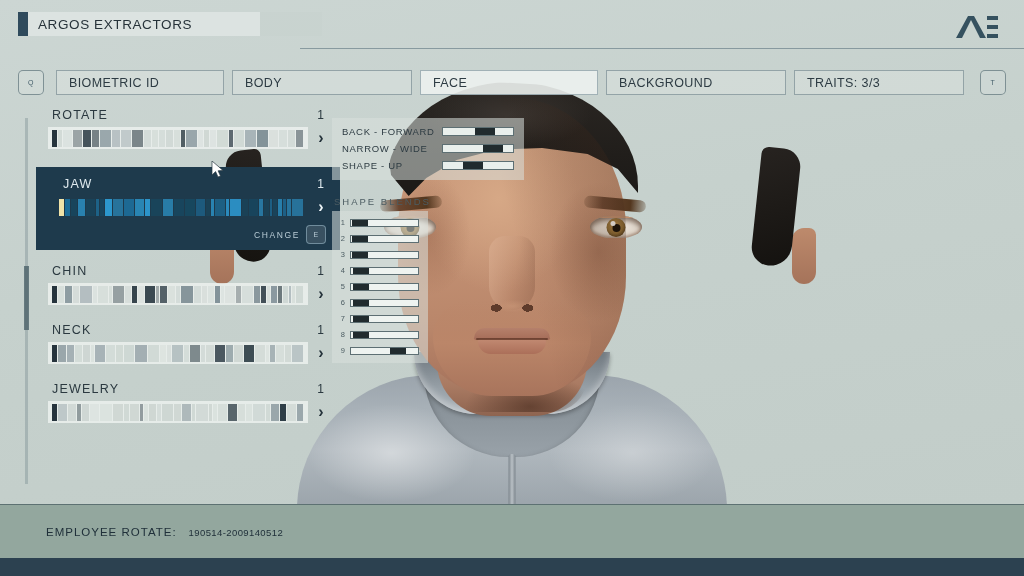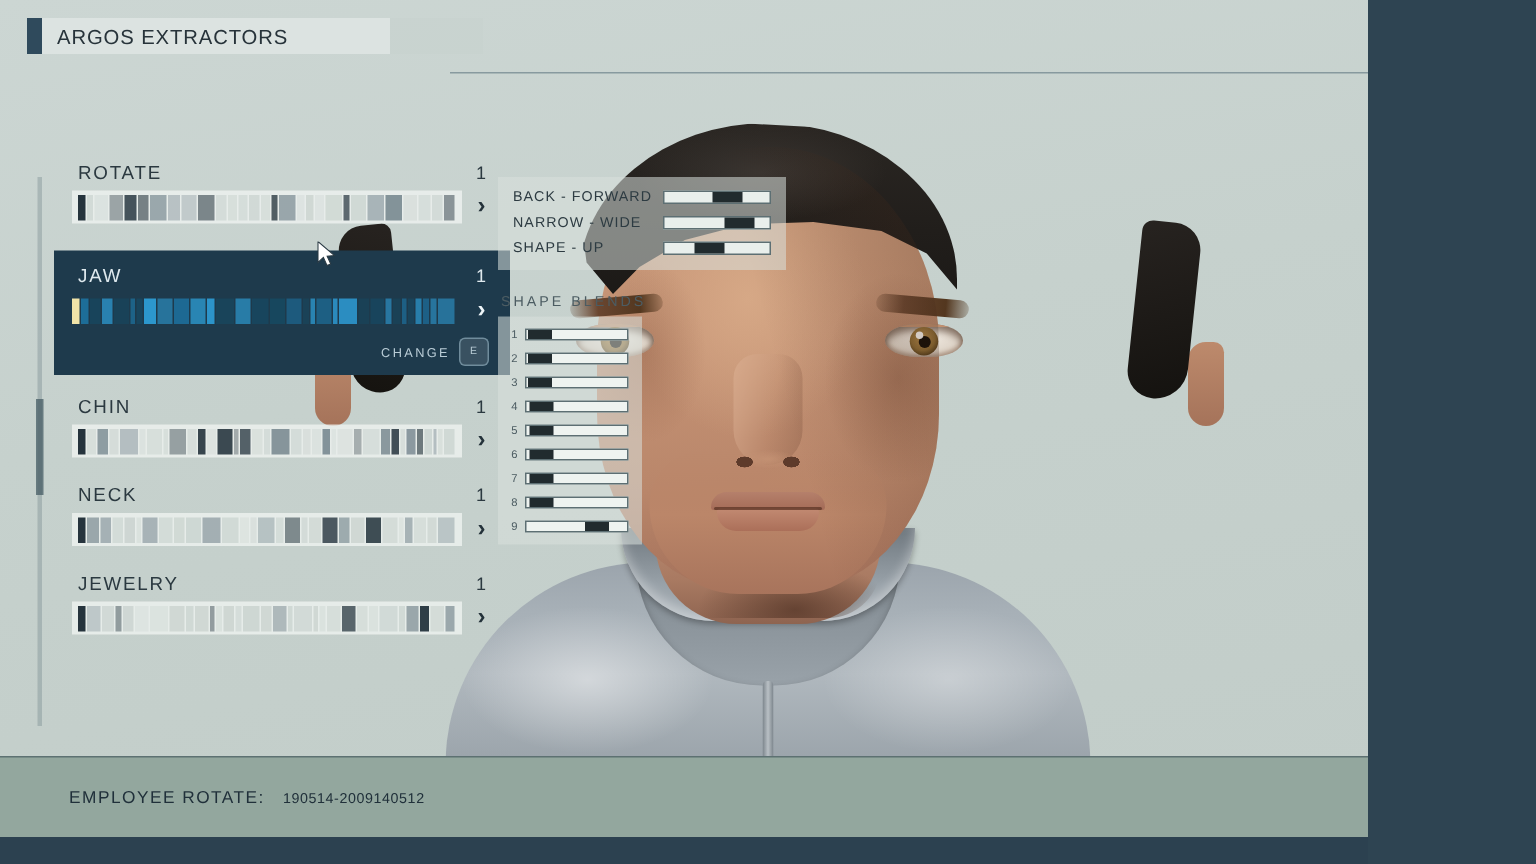--- a/index.html
+++ b/index.html
@@ -3,21 +3,21 @@
 <meta charset="utf-8">
 <title>Character Creator</title>
 <style>
   * { margin:0; padding:0; box-sizing:border-box; }
   html, body {
     width:1024px; height:576px; overflow:hidden;
     font-family:"Liberation Sans", sans-serif;
     background:#2e4452;
   }
   #screen {
-    position:relative; width:912px; height:576px;
+    position:relative; width:1024px; height:576px;
     background:#fdba74;
     overflow:hidden;
   }
 
   
   #viewport {
     position:absolute; left:0; top:0; width:1024px; height:504px;
     background:linear-gradient(170deg,#ccd6d3 0%,#c6d1cd 45%,#c2cdc9 100%);
     overflow:hidden;
   }
@@ -228,21 +228,21 @@
     background:rgba(226,232,229,.38);
   }
   .tab.active{ background:rgba(236,241,238,.9); border-color:rgba(90,115,128,.5); }
 
   
   #leftpanel{ position:absolute; left:16px; top:108px; width:312px; height:384px; }
   .scrolltrack{ position:absolute; left:9px; top:10px; width:3px; height:366px; background:rgba(110,130,135,.35); }
   .scrollthumb{ position:absolute; left:8px; top:158px; width:5px; height:64px; background:rgba(70,92,100,.75); }
   .list{ position:absolute; left:32px; top:0; width:280px; }
   .row{ position:relative; margin-bottom:18px; padding:0; }
-  .row.selected{ background:#1e3a4c; padding:10px 12px 6px 12px; margin:0 -12px 14px -12px; }
+  .row.selected{ background:#1e3a4c; padding:10px 12px 6px 23px; margin:0 -12px 14px -12px; }
   .row-head{ display:flex; align-items:baseline; justify-content:space-between; padding:0 4px 5px 4px; }
   .row-label{ font-size:12.5px; letter-spacing:1.2px; color:#2b3940; }
   .row.selected .row-label{ color:#dfe9ee; }
   .row-count{ font-size:12px; color:#2b3940; }
   .row.selected .row-count{ color:#dfe9ee; }
   .bar-wrap{ position:relative; display:flex; align-items:center; gap:6px; }
   .ribbon{
     position:relative; flex:1; height:22px;
     background:rgba(240,244,241,.78);
     display:flex; align-items:center; padding:0 4px; overflow:hidden;
@@ -358,20 +358,31 @@
     </div>
     <div class="header-rule"></div>
     <svg class="logo" viewBox="0 0 46 30">
       <path d="M2 26 L14 4 L20 4 L32 26 L26 26 L17 8 L8 26 Z" fill="#35515f"></path>
       <rect x="33" y="4" width="11" height="4" fill="#35515f"></rect>
       <rect x="33" y="13" width="11" height="4" fill="#35515f"></rect>
       <rect x="33" y="22" width="11" height="4" fill="#35515f"></rect>
     </svg>
   </div>
 
+  <div id="tabs">
+    <div style="position:absolute;left:18px;top:0" class="keycap">Q</div>
+    <div id="tablist" style="position:absolute;left:56px;top:0;display:flex;gap:8px">
+        <div class="tab" style="width: 168px;">BIOMETRIC ID</div>
+        <div class="tab" style="width: 180px;">BODY</div>
+        <div class="tab active" style="width: 178px;">FACE</div>
+        <div class="tab" style="width: 180px;">BACKGROUND</div>
+        <div class="tab" style="width: 170px;">TRAITS: 3/3</div>
+      </div>
+    <div style="position:absolute;right:18px;top:0" class="keycap">T</div>
+  </div>
 
   <div id="leftpanel">
     <div class="scrolltrack"></div>
     <div class="scrollthumb"></div>
     <div class="list" id="featurelist">
         <div class="row">
           <div class="row-head">
             <span class="row-label">ROTATE</span>
             <span class="row-count">1</span>
           </div>

